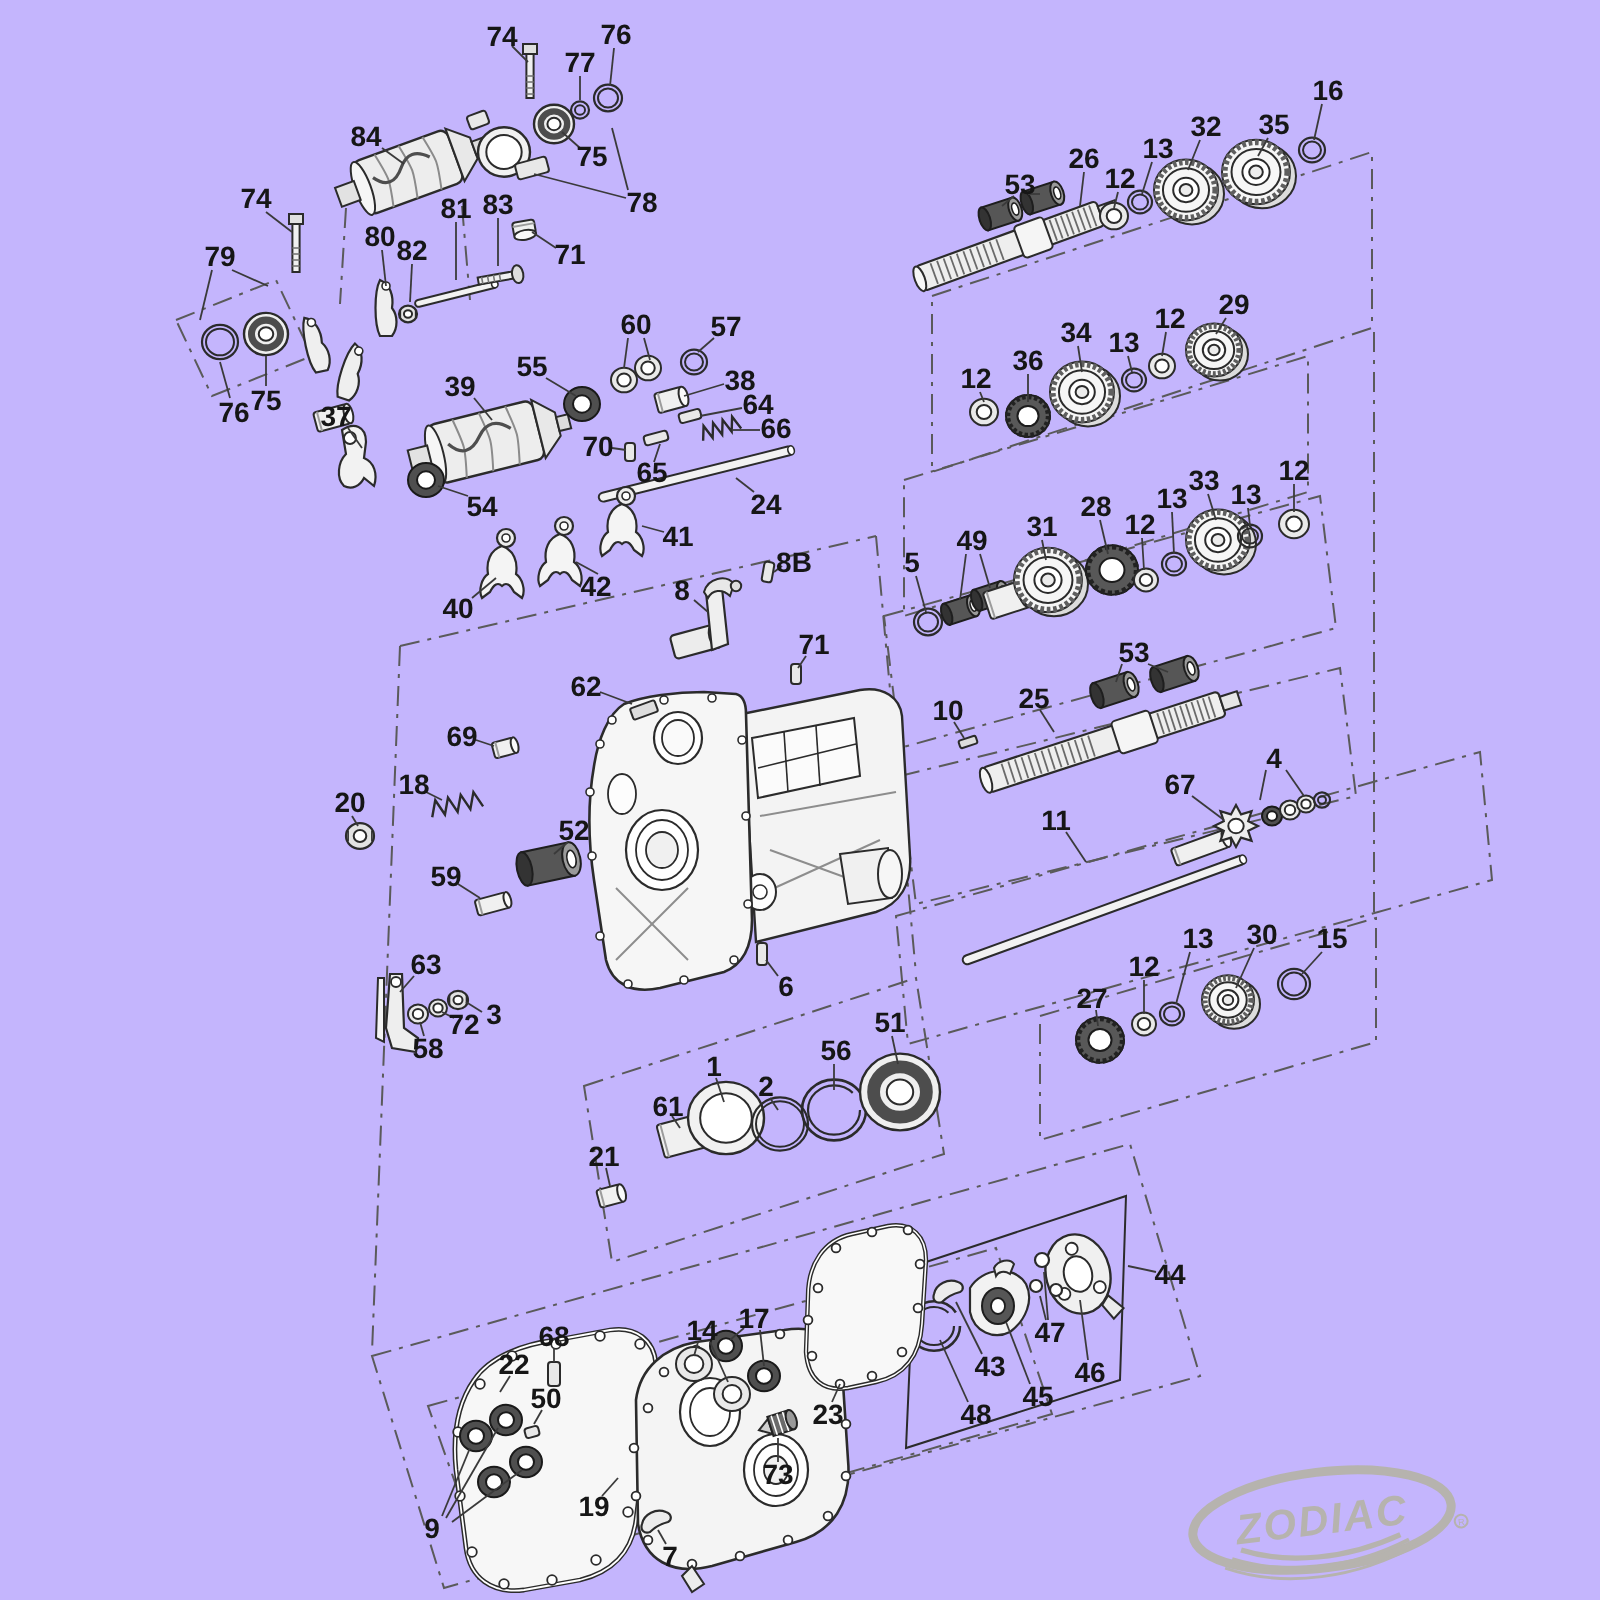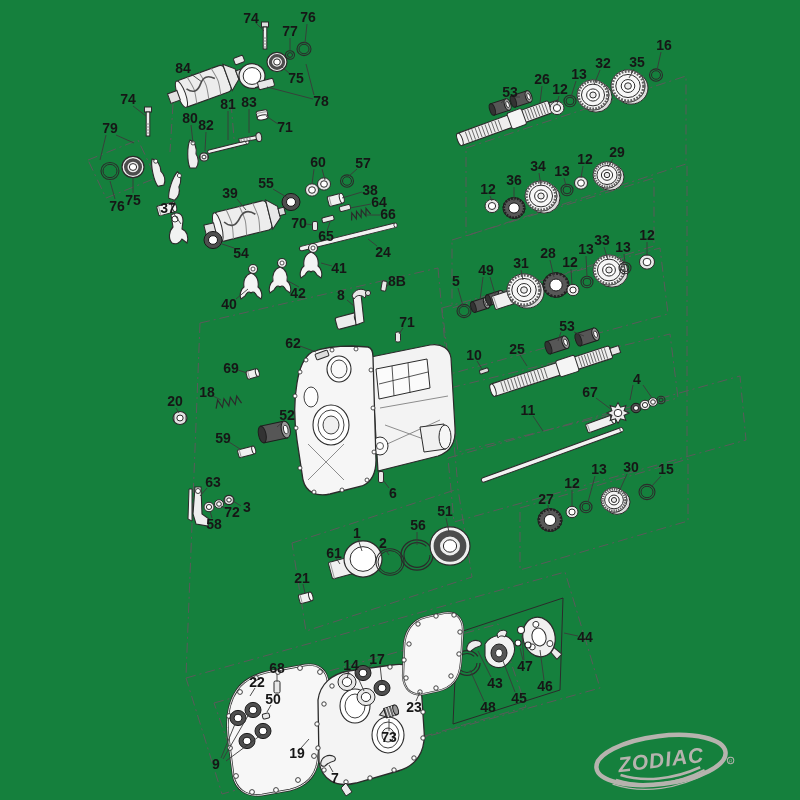--- a/index.html
+++ b/index.html
@@ -1,16 +1,16 @@
 <!DOCTYPE html>
 <html><head>
 <meta charset="utf-8">
 <style>
   html,body{margin:0;padding:0;background:#fff;}
-  .stage{position:relative;width:800px;height:800px;background:#15803d;overflow:hidden;
+  .stage{position:relative;width:800px;height:800px;background:#c4b5fd;overflow:hidden;
          font-family:"Liberation Sans", sans-serif;}
   svg{position:absolute;inset:0;}
   text.callout{font-family:"Liberation Sans", sans-serif;font-size:14px;font-weight:600;fill:#161616;}
   text.logo-text{font-family:"Liberation Sans", sans-serif;font-style:italic;font-weight:bold;
                  font-size:21px;letter-spacing:1px;fill:#b6b3ae;}
 </style>
 </head>
 <body>
 
 <div class="stage">

